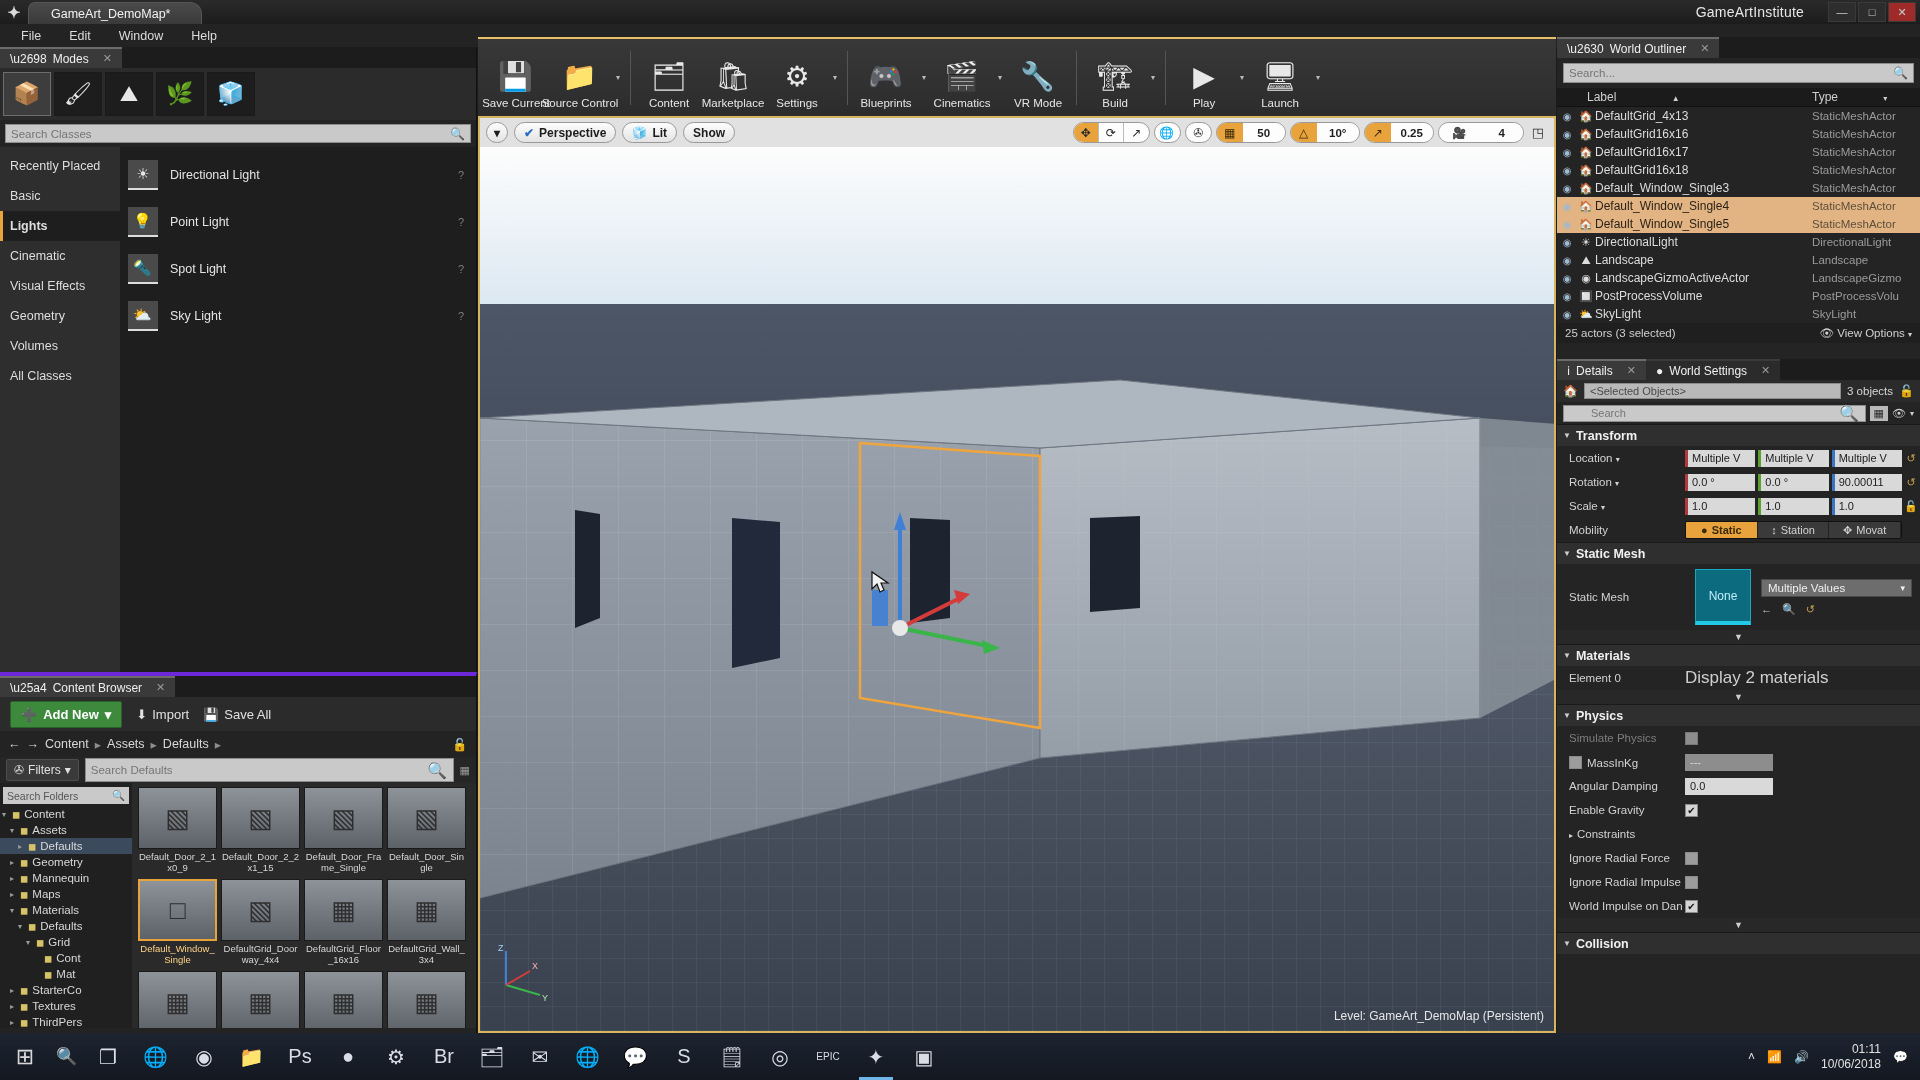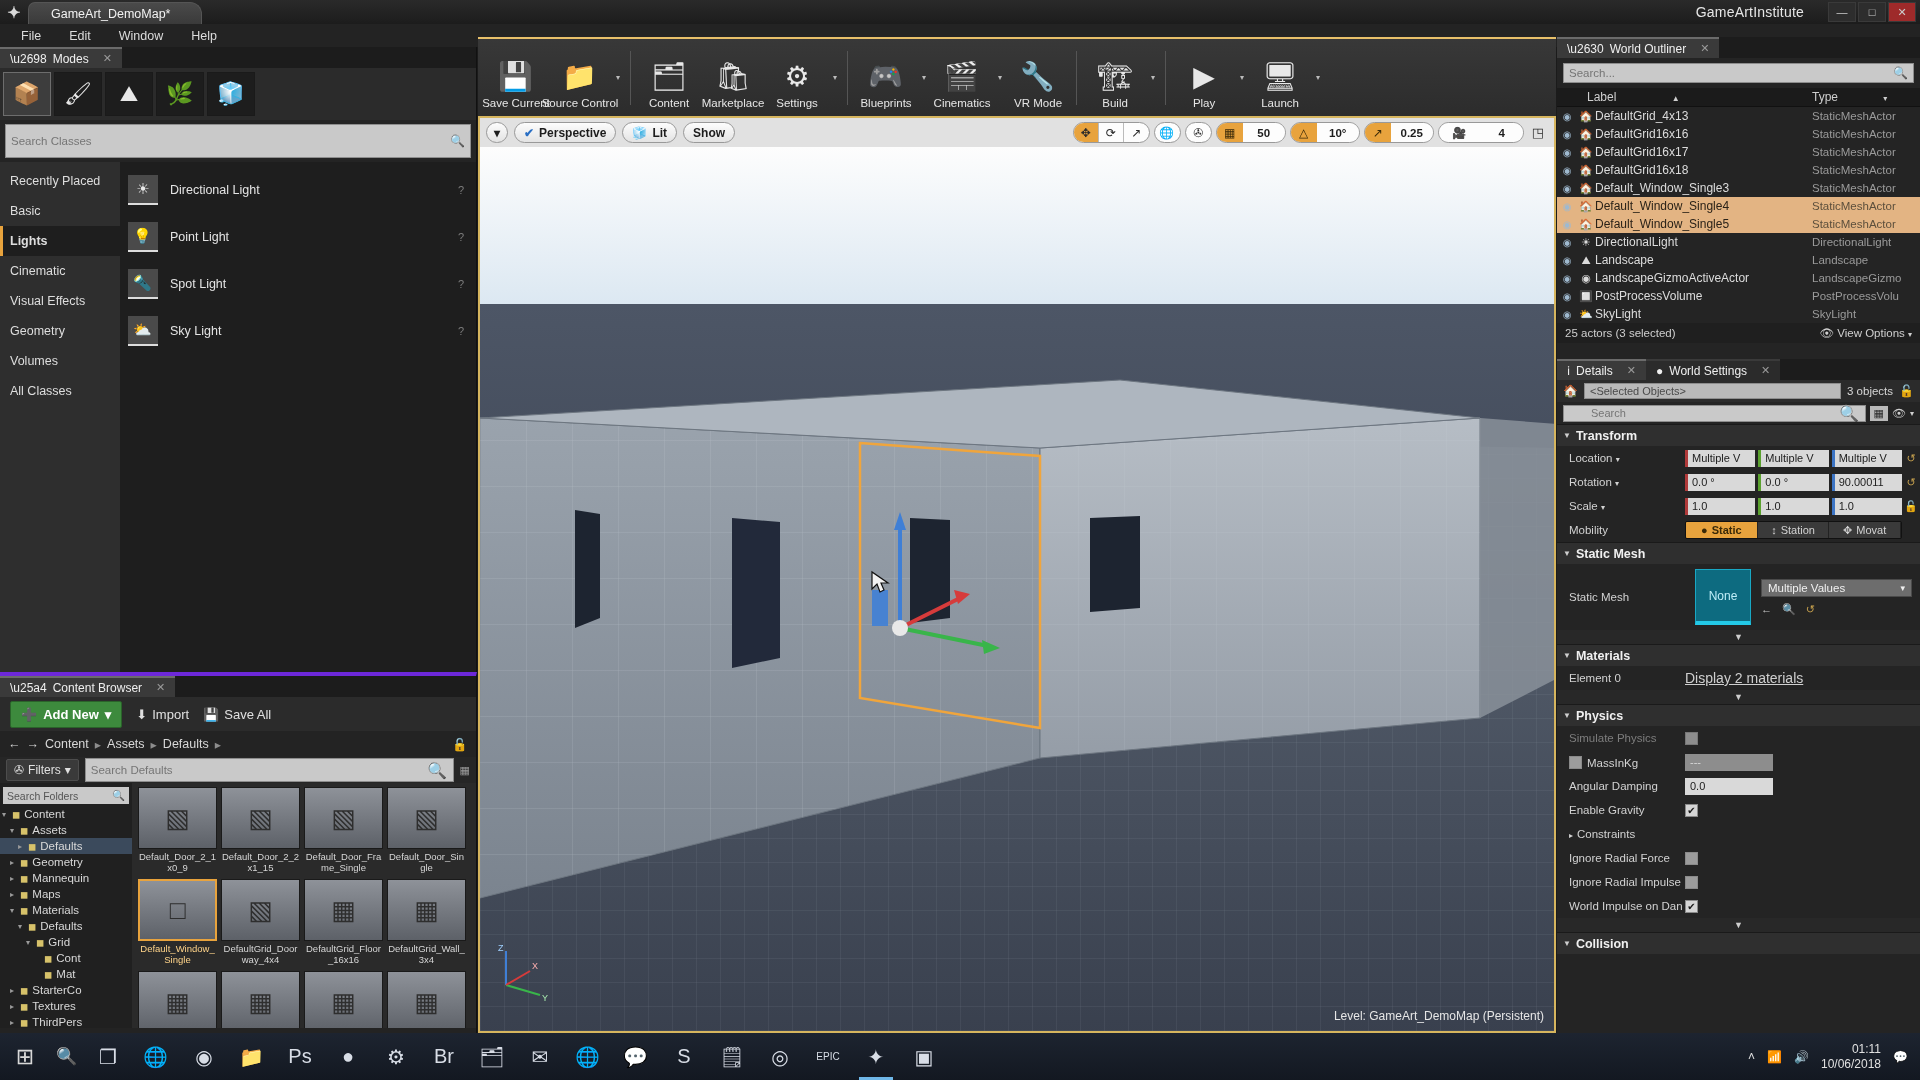--- a/index.html
+++ b/index.html
@@ -33,21 +33,21 @@
     border-right:1px solid #111; }
   .panel-tabbar { height:21px; background:#1c1c1c; display:flex; align-items:stretch; }
   .panel-tab { display:flex; align-items:center; gap:6px; padding:0 10px; font-size:12px;
     background:#3a3a3a; color:#efefef; border-top:2px solid #6b6b6b; }
   .panel-tab .x { color:#9a9a9a; margin-left:8px; font-size:11px; }
   .modes-icons { height:52px; display:flex; gap:3px; padding:4px 3px; background:#2b2b2b; }
   .mode-btn { width:48px; height:44px; border:1px solid #1a1a1a; background:#1d1d1d;
     display:flex; align-items:center; justify-content:center; font-size:22px; }
   .mode-btn.sel { background:#3d3d3d; border-color:#6d6d6d; }
   .search-row { margin:4px 5px; height:19px; background:#c9c9c9; border:1px solid #8d8d8d;
-    display:flex; align-items:center; padding:16px 5px; }
+    display:flex; align-items:center; padding:8px 5px; }
   .search-row input { border:none; background:transparent; width:100%; font-size:11.5px;
     color:#3a3a3a; outline:none; font-family:"Liberation Sans", sans-serif; }
   .search-row .mag { color:#3b3b3b; font-size:12px; }
   .modes-body { display:flex; height:528px; }
   .cat-list { width:120px; background:#2e2e2e; padding-top:4px; }
   .cat { height:30px; display:flex; align-items:center; padding-left:10px; font-size:12.5px;
     color:#dedede; }
   .cat.active { background:#1e1e1e; border-left:3px solid #e8a33d; padding-left:7px; font-weight:bold; }
   .class-list { flex:1; background:#1e1e1e; padding-top:4px; }
   .class-row { height:47px; display:flex; align-items:center; padding-left:8px; gap:12px;
@@ -895,21 +895,21 @@
     </div>
   </div>
   <div class="expander">▼</div>
 
   <div class="sect">
     <span class="tri">▼</span>
     <span>Materials</span>
   </div>
   <div class="prow">
     <div class="pl">Element 0</div>
-    <div style="flex:1;font-size:14px;color:#cfcfcf;text-decoration:underline;">Display 2 materials</div>
+    <div style="flex:1;font-size:17px;color:#cfcfcf;">Display 2 materials</div>
   </div>
   <div class="expander">▼</div>
 
   <div class="sect">
     <span class="tri">▼</span>
     <span>Physics</span>
   </div>
   <div id="physics-rows">
         <div class="prow">
           <div class="pl dim">Simulate Physics</div>

